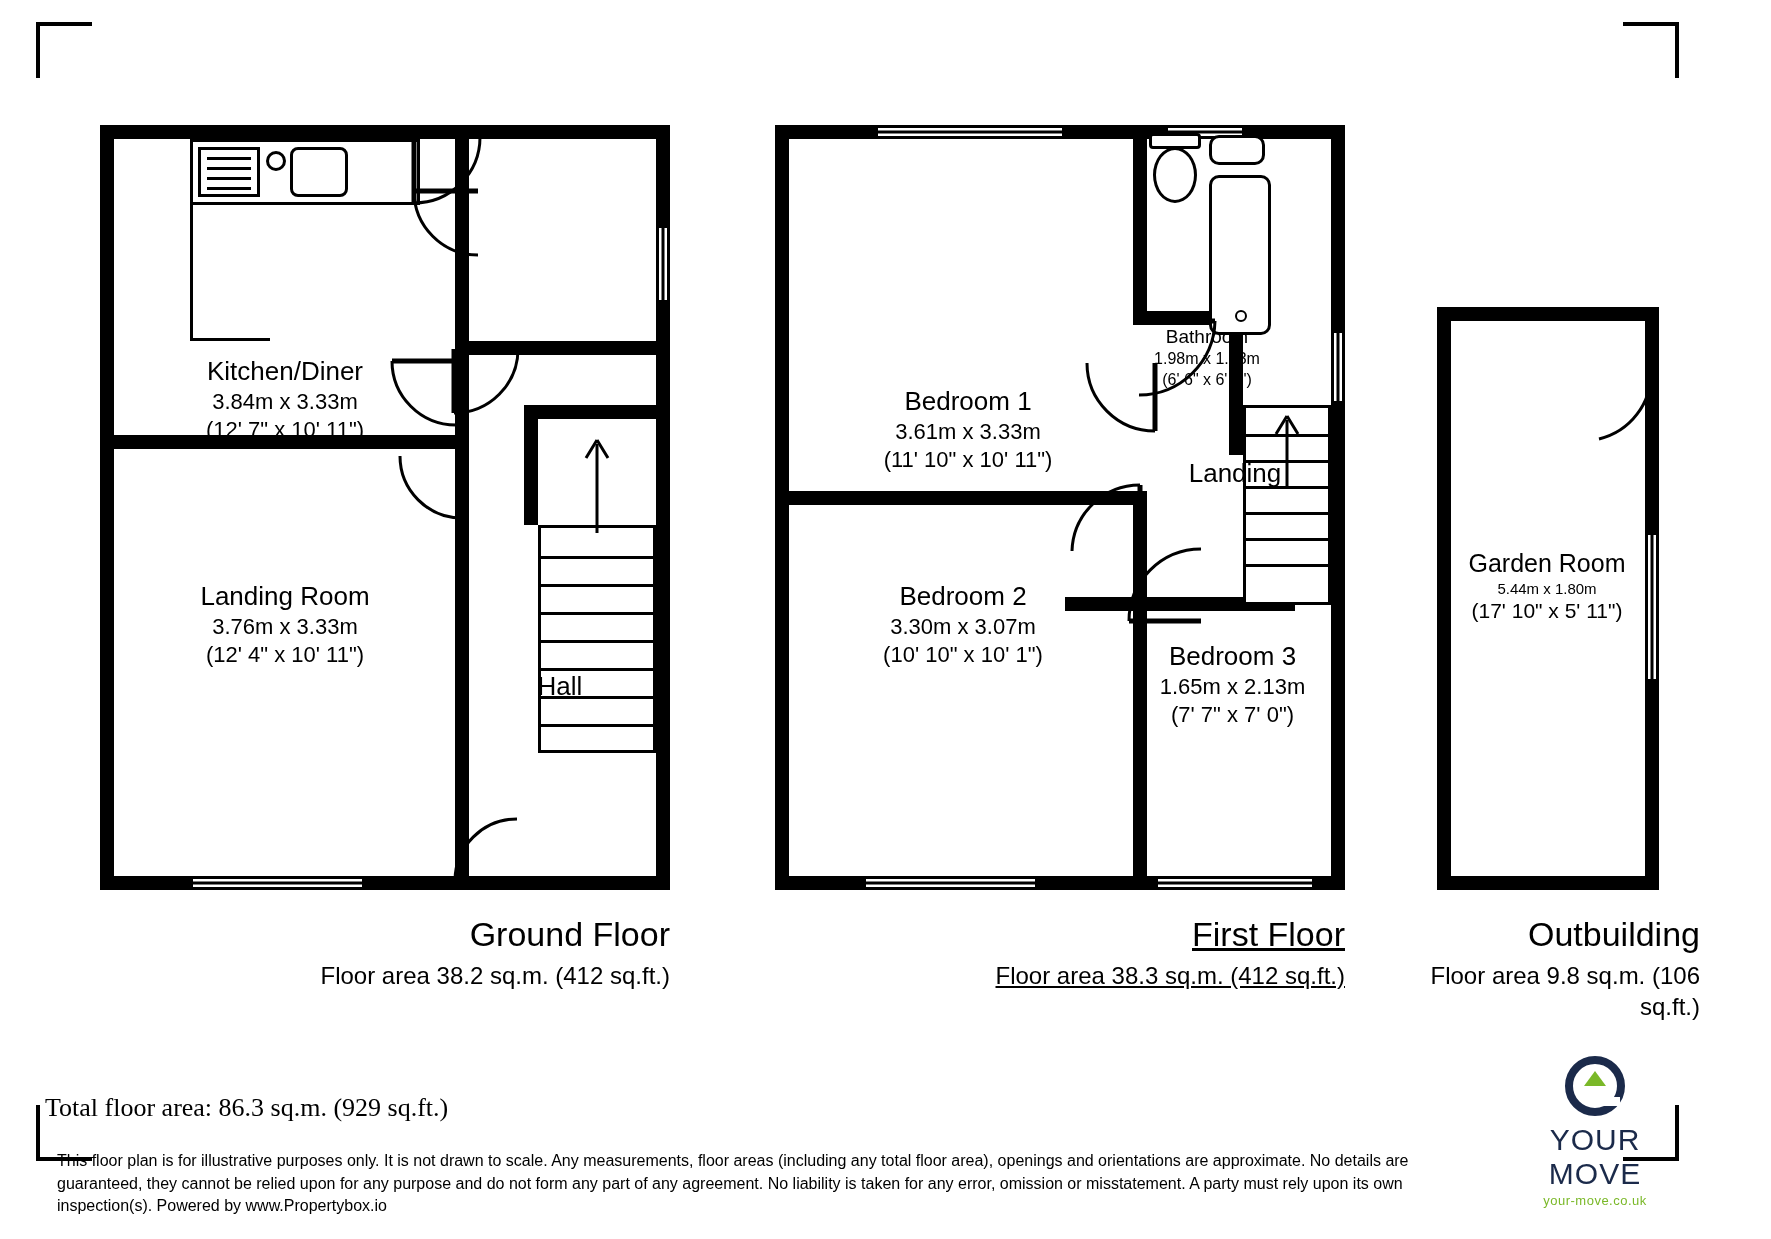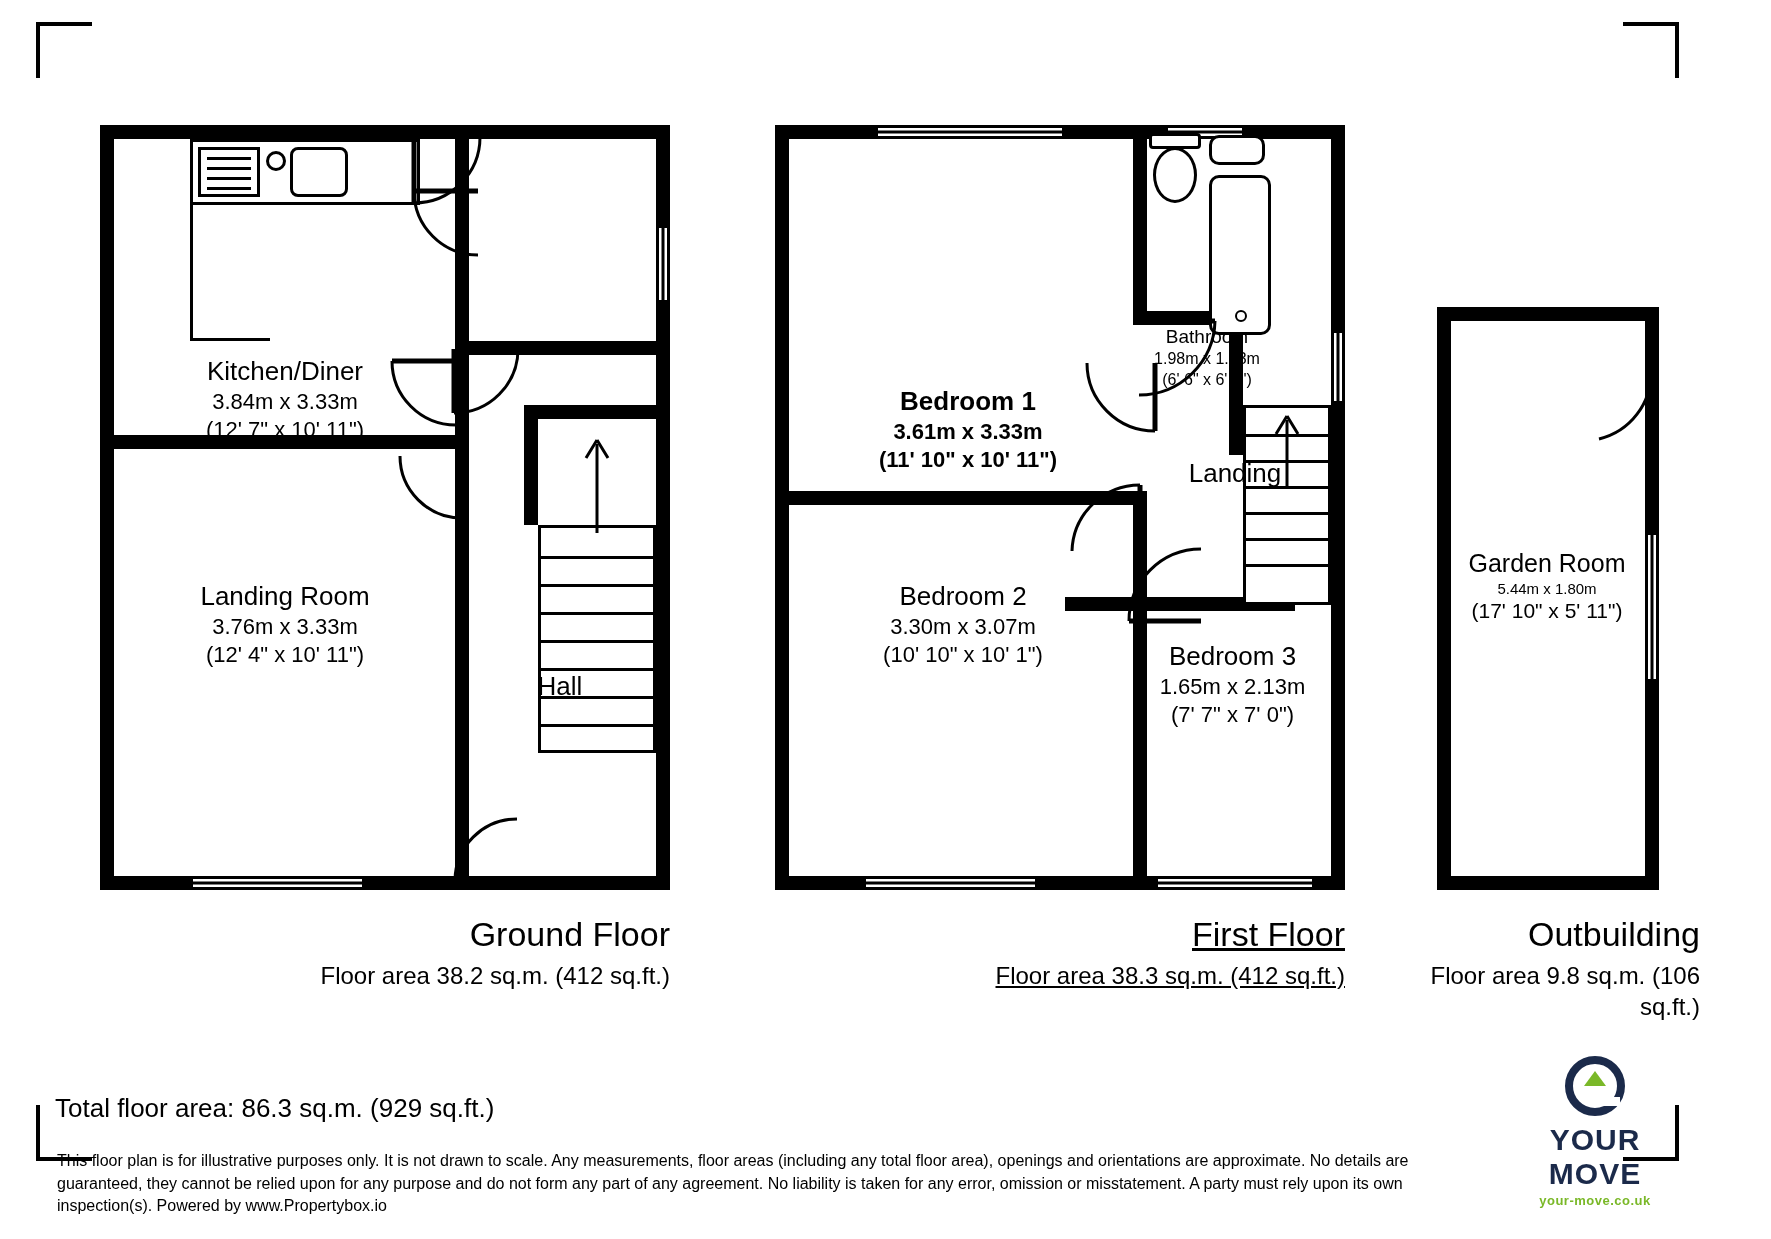--- a/index.html
+++ b/index.html
@@ -237,21 +237,21 @@
       <div class="step" style="top:78px;"></div>
       <div class="step" style="top:104px;"></div>
       <div class="step" style="top:130px;"></div>
       <div class="step" style="top:156px;"></div>
       <svg class="arrow" style="top:4px;" width="30" height="80" viewBox="0 0 30 80">
           <path d="M15 76 L15 8" stroke="#000" stroke-width="3" fill="none"></path>
           <path d="M15 4 L4 22 M15 4 L26 22" stroke="#000" stroke-width="3" fill="none"></path>
         </svg>
     </div>
 
-    <div class="label" style="left:28px;top:260px;width:330px;font-weight:bold;">
+    <div class="label" style="left:28px;top:260px;width:330px;">
       <div class="nm">Bedroom 1</div>
       <div class="d1">3.61m x 3.33m</div>
       <div class="d2">(11' 10" x 10' 11")</div>
     </div>
     <div class="label small" style="left:332px;top:200px;width:200px;">
       <div class="nm">Bathroom</div>
       <div class="d1">1.98m x 1.83m</div>
       <div class="d2">(6' 6" x 6' 0")</div>
     </div>
     <div class="label" style="left:360px;top:332px;width:200px;">
@@ -297,24 +297,24 @@
   </div>
   <div class="floor-title" style="left:775px;top:915px;width:570px;text-decoration:underline;">
     <div class="t">First Floor</div>
     <div class="a">Floor area 38.3 sq.m. (412 sq.ft.)</div>
   </div>
   <div class="floor-title" style="left:1400px;top:915px;width:300px;">
     <div class="t">Outbuilding</div>
     <div class="a">Floor area 9.8 sq.m. (106 sq.ft.)</div>
   </div>
 
-  <div class="total" style="left:55px;top:1093px;">Total floor area: 86.3 sq.m. (929 sq.ft.)</div>
+  <div class="total" style="left:45px;top:1093px;font-family:Liberation Serif, serif;">Total floor area: 86.3 sq.m. (929 sq.ft.)</div>
   <div class="disclaimer" style="left:57px;top:1150px;width:1400px;">This floor plan is for illustrative purposes only. It is not drawn to scale. Any measurements, floor areas (including any total floor area), openings and orientations are approximate. No details are guaranteed, they cannot be relied upon for any purpose and do not form any part of any agreement. No liability is taken for any error, omission or misstatement. A party must rely upon its own inspection(s). Powered by www.Propertybox.io</div>
 
-  <div class="logo" style="left:1500px;top:1055px;width:190px;font-weight:bold;">
+  <div class="logo" style="left:1500px;top:1055px;width:190px;">
     <div class="mark">
       <svg width="62" height="62" viewBox="0 0 62 62">
         <circle cx="31" cy="31" r="26" fill="none" stroke="#1b2a4a" stroke-width="8"></circle>
         <path d="M31 16 L42 31 L20 31 Z" fill="#7ab828"></path>
         <rect x="36" y="42" width="20" height="9" fill="#ffffff"></rect>
       </svg>
     </div>
     <div class="brand">YOUR MOVE</div>
     <div class="url">your-move.co.uk</div>
   </div>

